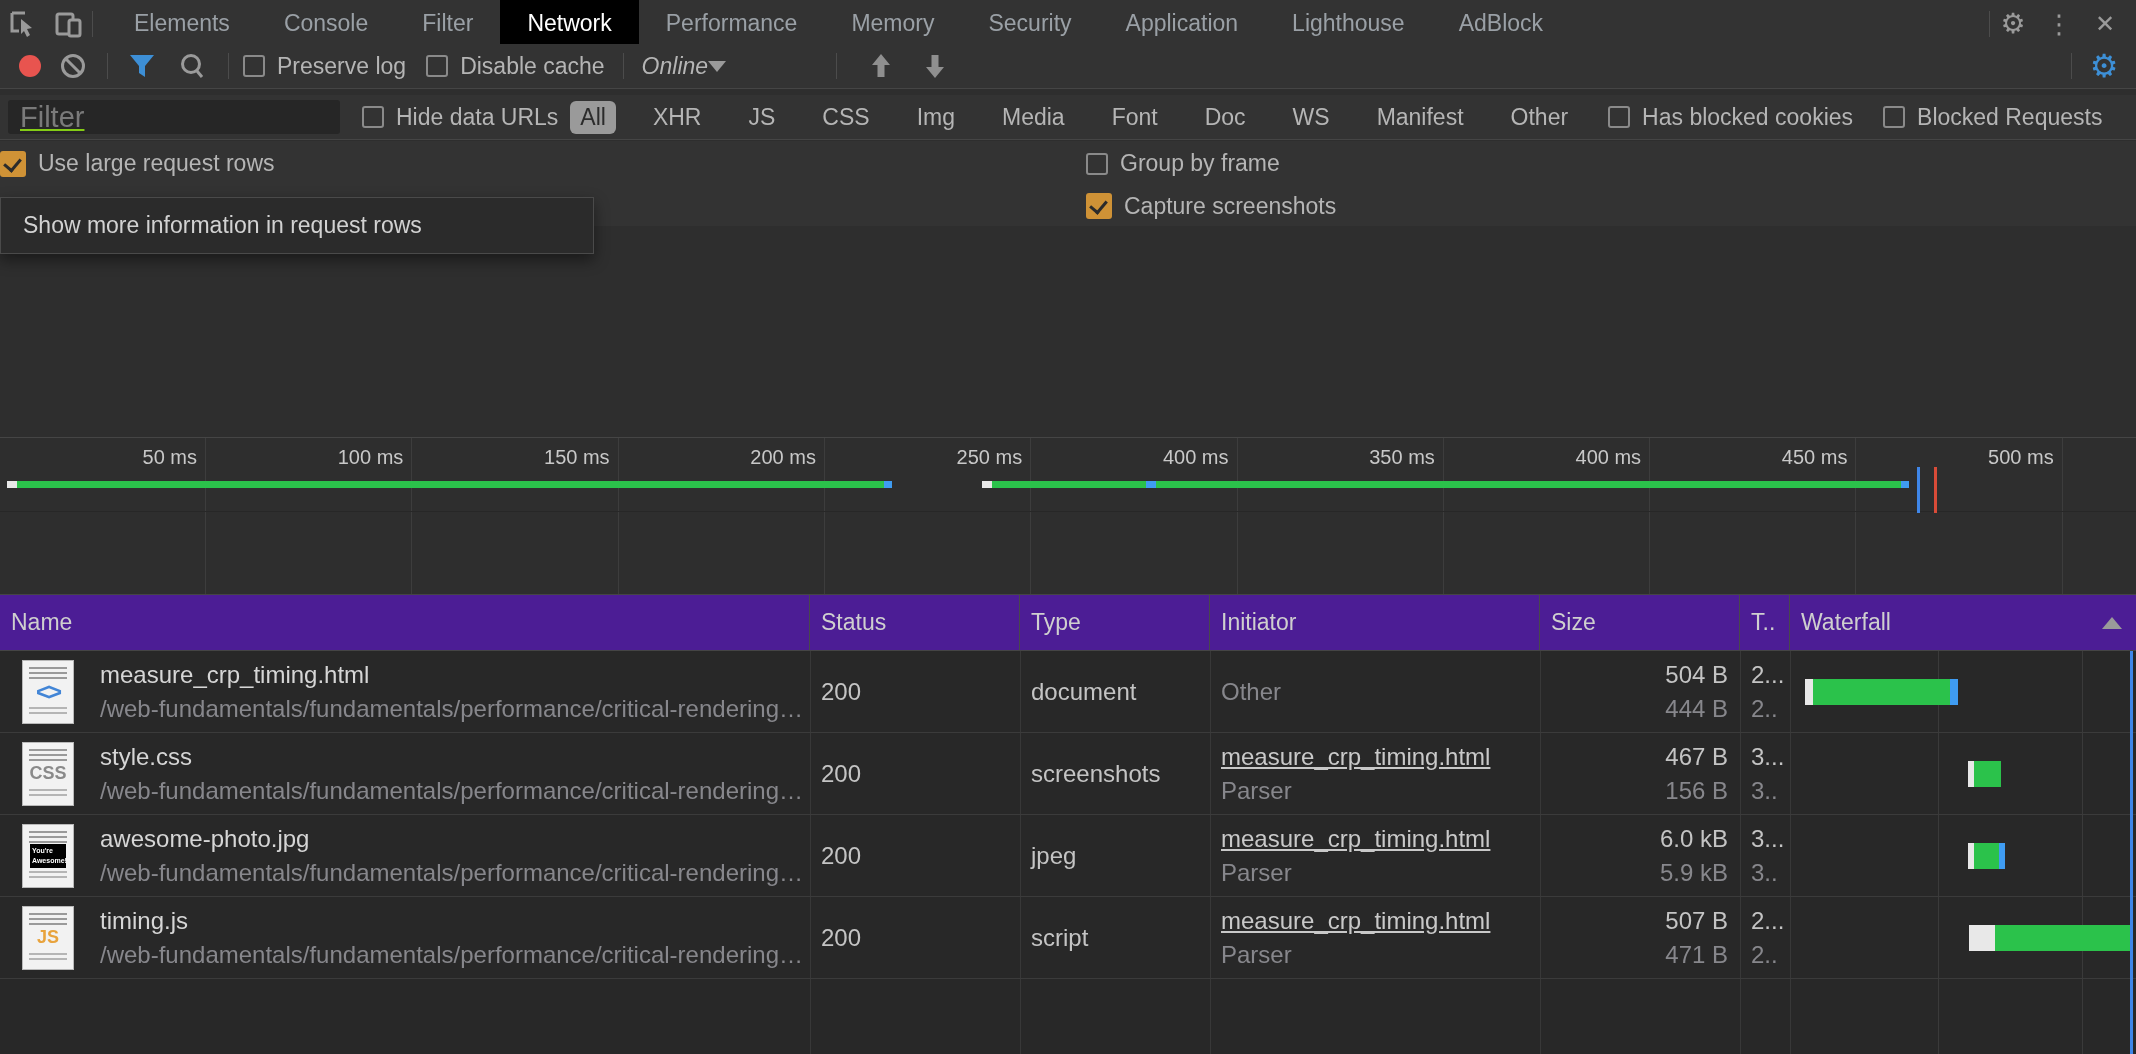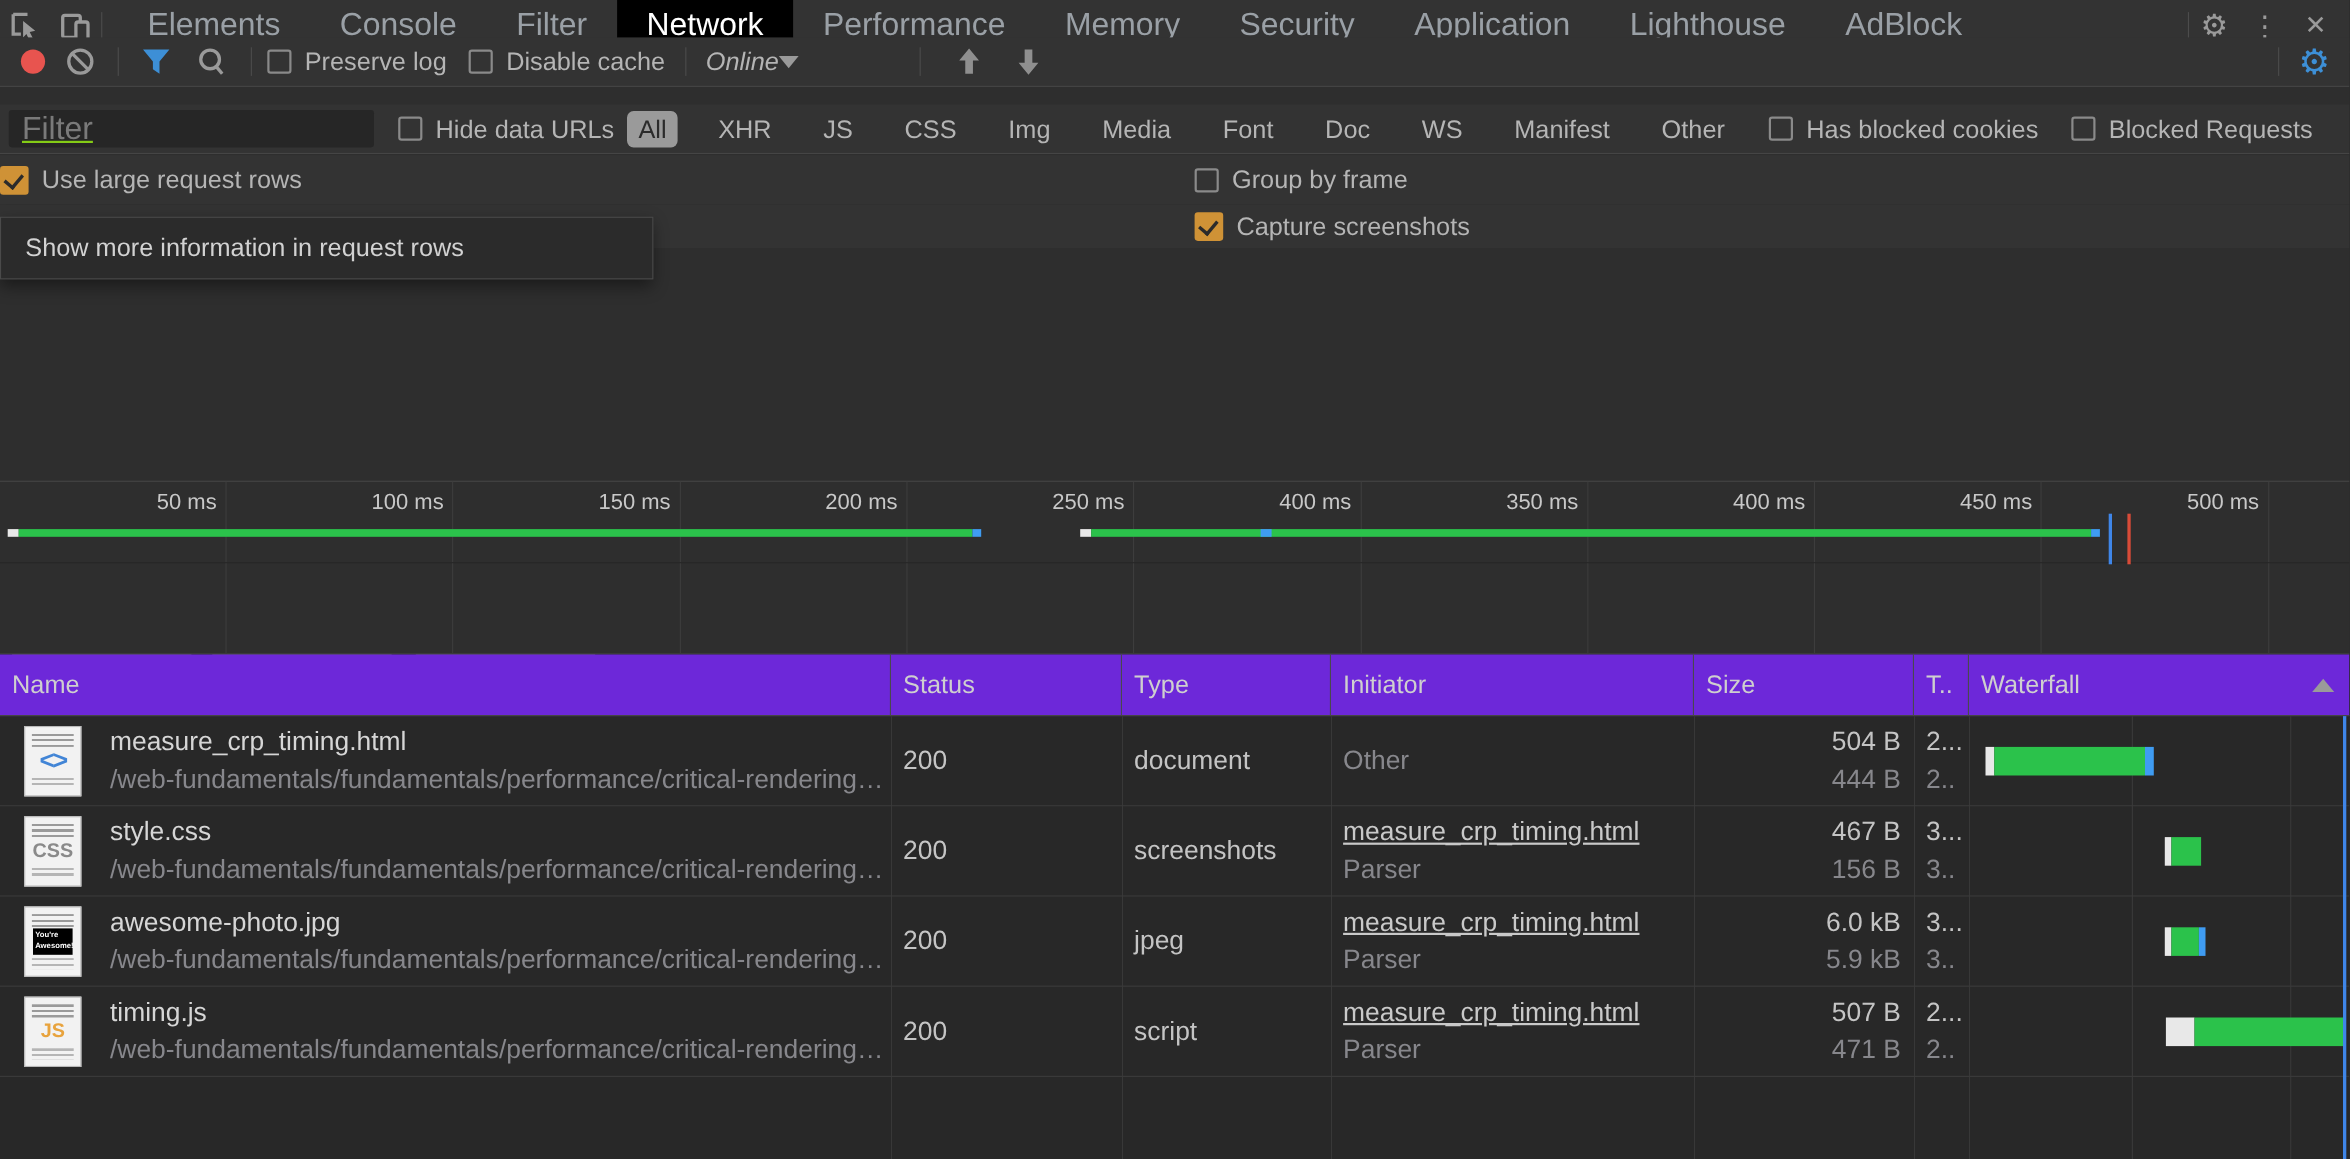--- a/index.html
+++ b/index.html
@@ -5,27 +5,27 @@
   html,body{margin:0;padding:0;background:#2e2e2e;}
   *{box-sizing:border-box;font-family:"Liberation Sans",sans-serif;}
   .panel{position:relative;width:2136px;height:1054px;background:#2e2e2e;overflow:hidden;color:#c8c8c8;}
   .vsep{width:1px;height:26px;background:#4c4c4c;align-self:center;}
   .icon-btn{display:flex;align-items:center;justify-content:center;width:44px;height:100%;cursor:pointer;}
 
   
   .tabbar{position:absolute;left:0;top:0;width:100%;height:48px;background:#333;display:flex;align-items:stretch;border-bottom:1px solid #454545;}
   .tabbar .icon-btn{width:46px;}
   .tabs{display:flex;align-items:stretch;margin-left:14px;}
-  .tab{display:flex;align-items:center;padding:0 27px;font-size:29px;color:#9aa0a6;cursor:pointer;white-space:nowrap;}
+  .tab{display:flex;align-items:center;padding:0 27px;font-size:23px;color:#9aa0a6;cursor:pointer;white-space:nowrap;}
   .tab.active{background:#000;color:#fff;}
   .tabbar-right{margin-left:auto;display:flex;align-items:stretch;padding-right:8px;}
   .glyph{font-size:28px;color:#9a9a9a;line-height:1;}
 
   
-  .toolbar2{position:absolute;left:0;top:34px;width:100%;height:45px;background:#333;display:flex;align-items:center;border-bottom:1px solid #454545;}
+  .toolbar2{position:absolute;left:0;top:44px;width:100%;height:45px;background:#333;display:flex;align-items:center;border-bottom:1px solid #454545;}
   .rec-dot{width:22px;height:22px;border-radius:50%;background:#e8544f;margin-left:19px;cursor:pointer;}
   .tb-gap{width:20px;}
   .checkbox{display:flex;align-items:center;gap:12px;cursor:pointer;white-space:nowrap;}
   .cb-box{width:22px;height:22px;border:2px solid #8a8a8a;border-radius:3px;background:transparent;position:relative;flex:0 0 auto;}
   .cb-box.checked{width:26px;height:26px;border:none;background:#cf9236;}
   .cb-box.checked::after{content:"";position:absolute;left:7px;top:4px;width:8px;height:13px;border-right:3px solid #2b2b2b;border-bottom:3px solid #2b2b2b;transform:rotate(40deg);}
   .cb-label{font-size:23px;color:#b5b5b5;}
   .dropdown{display:flex;align-items:center;cursor:pointer;width:172px;font-style:italic;}
   .dd-label{font-size:23px;color:#b5b5b5;}
   .tri-down{width:0;height:0;border-left:9px solid transparent;border-right:9px solid transparent;border-top:11px solid #9a9a9a;}
@@ -59,21 +59,21 @@
   
   .overview{position:absolute;left:0;top:437px;width:100%;height:158px;background:#2e2e2e;border-top:1px solid #454545;border-bottom:1px solid #454545;}
   .ov-grid{position:absolute;top:0;bottom:0;width:1px;background:#3d3d3d;}
   .ov-tick{position:absolute;top:8px;font-size:20px;color:#c8c8c8;white-space:nowrap;}
   .ov-hline{position:absolute;left:0;width:100%;height:1px;background:#272727;top:73px;}
   .ov-seg{position:absolute;top:43px;height:7px;}
   .ov-event{position:absolute;top:29px;height:46px;width:3px;}
 
   
   .grid{position:absolute;left:0;top:595px;width:100%;height:459px;background:#282828;}
-  .grid-header{position:absolute;left:0;top:0;width:100%;height:56px;background:#6d28d9;border-bottom:1px solid #454545;display:grid;grid-template-columns:810px 210px 190px 330px 200px 50px 1fr;}
+  .grid-header{position:absolute;left:0;top:0;width:100%;height:56px;background:#4c1d95;border-bottom:1px solid #454545;display:grid;grid-template-columns:810px 210px 190px 330px 200px 50px 1fr;}
   .gh-cell{display:flex;align-items:center;padding-left:11px;font-size:23px;color:#cfcfcf;border-right:1px solid #49494d;overflow:hidden;white-space:nowrap;cursor:pointer;}
   .gh-cell:last-child{border-right:none;justify-content:space-between;padding-right:14px;}
   .tri-up{width:0;height:0;border-left:10px solid transparent;border-right:10px solid transparent;border-bottom:12px solid #9a9a9a;}
   .col-lines{position:absolute;top:56px;bottom:0;width:1px;background:#383838;}
   .wf-grid{position:absolute;top:56px;bottom:0;width:1px;background:#3a3a3a;}
   .rows{position:absolute;left:0;top:56px;width:100%;}
   .req-row{position:relative;width:100%;height:82px;border-bottom:1px solid #3b3b3b;display:grid;grid-template-columns:810px 210px 190px 330px 200px 50px 1fr;cursor:pointer;}
   .cell{overflow:hidden;white-space:nowrap;}
   .c-name{display:flex;align-items:center;gap:26px;padding-left:22px;}
   .file-icon{width:52px;height:64px;background:#f2f2f2;border:1px solid #b9b9b9;position:relative;flex:0 0 auto;display:flex;align-items:center;justify-content:center;}

